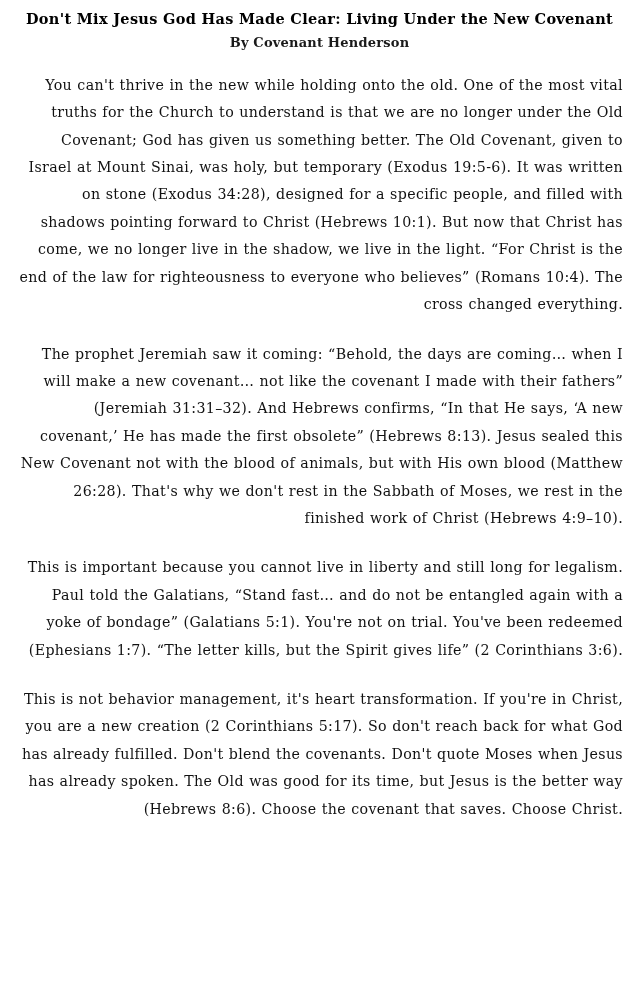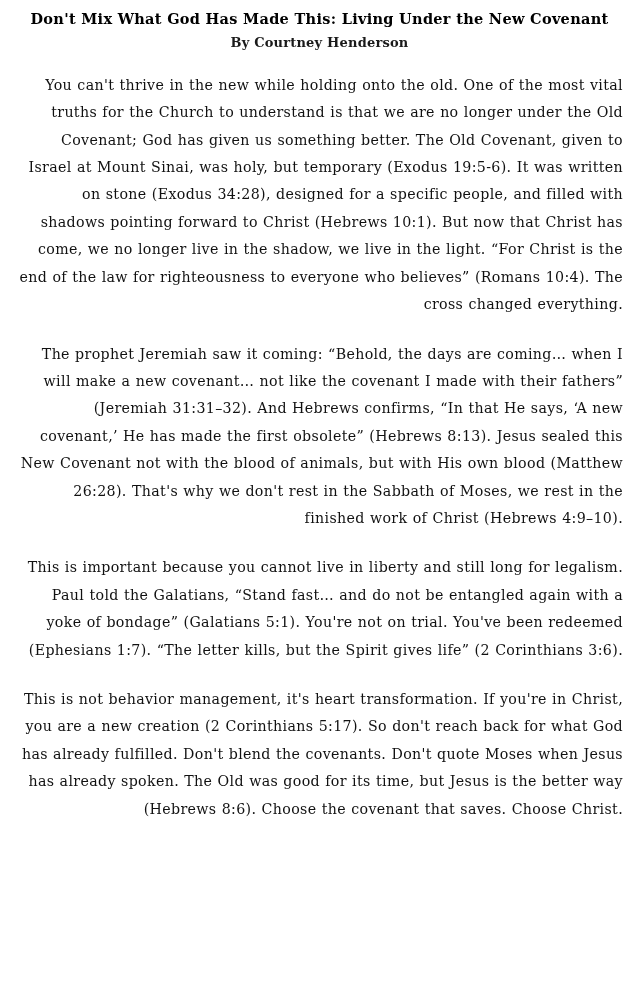--- a/index.html
+++ b/index.html
@@ -51,21 +51,21 @@
     word-spacing: 0.4px;
   }
   .para:last-child {
     margin-bottom: 0;
   }
 </style>
 </head>
 <body>
 
 <div class="page">
-  <h1 class="doc-title">Don't Mix What God Has Made This: Living Under the New Covenant</h1>
-  <div class="doc-byline">By Courtney Henderson</div>
+  <h1 class="doc-title">Don't Mix Jesus God Has Made Clear: Living Under the New Covenant</h1>
+  <div class="doc-byline">By Covenant Henderson</div>
   <div class="body-copy">
     <p class="para">You can't thrive in the new while holding onto the old. One of the most vital truths for the Church to understand is that we are no longer under the Old Covenant; God has given us something better. The Old Covenant, given to Israel at Mount Sinai, was holy, but temporary (Exodus 19:5-6). It was written on stone (Exodus 34:28), designed for a specific people, and filled with shadows pointing forward to Christ (Hebrews 10:1). But now that Christ has come, we no longer live in the shadow, we live in the light. “For Christ is the end of the law for righteousness to everyone who believes” (Romans 10:4). The cross changed everything.</p>
     <p class="para">The prophet Jeremiah saw it coming: “Behold, the days are coming… when I will make a new covenant… not like the covenant I made with their fathers” (Jeremiah 31:31–32). And Hebrews confirms, “In that He says, ‘A new covenant,’ He has made the first obsolete” (Hebrews 8:13). Jesus sealed this New Covenant not with the blood of animals, but with His own blood (Matthew 26:28). That's why we don't rest in the Sabbath of Moses, we rest in the finished work of Christ (Hebrews 4:9–10).</p>
     <p class="para">This is important because you cannot live in liberty and still long for legalism. Paul told the Galatians, “Stand fast… and do not be entangled again with a yoke of bondage” (Galatians 5:1). You're not on trial. You've been redeemed (Ephesians 1:7). “The letter kills, but the Spirit gives life” (2 Corinthians 3:6).</p>
     <p class="para">This is not behavior management, it's heart transformation. If you're in Christ, you are a new creation (2 Corinthians 5:17). So don't reach back for what God has already fulfilled. Don't blend the covenants. Don't quote Moses when Jesus has already spoken. The Old was good for its time, but Jesus is the better way (Hebrews 8:6). Choose the covenant that saves. Choose Christ.</p>
   </div>
 </div>
 
 </body></html>

